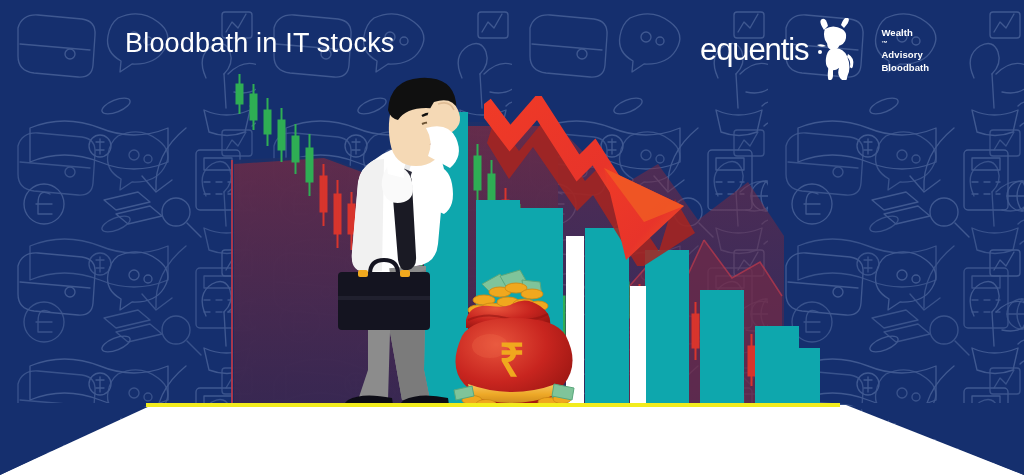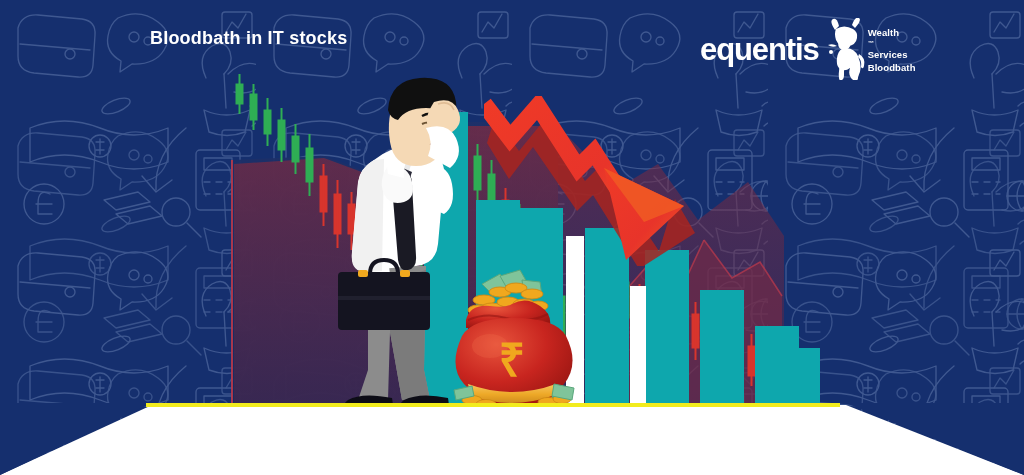--- a/index.html
+++ b/index.html
@@ -11,35 +11,35 @@
     width:1024px; height:475px;
     overflow:hidden;
     background:#152f6e;
   }
 
   
   .doodles { position:absolute; inset:0; opacity:.30; }
 
   
   #title {
-    position:absolute; left:150px; top:28px;
-    font-size:18px; font-weight:700; color:#ffffff;
+    position:absolute; left:125px; top:28px;
+    font-size:27px; font-weight:400; color:#ffffff;
     letter-spacing:.2px; white-space:nowrap;
   }
 
   
   #logo { position:absolute; left:700px; top:18px; display:flex; align-items:center; }
   #logo-word {
-    font-size:31px; font-weight:700; color:#fff;
+    font-size:31px; font-weight:400; color:#fff;
     letter-spacing:-1.1px; line-height:1;
   }
   #logo-bull { width:44px; height:62px; margin:0 2px 0 3px; }
   #logo-tag {
     font-size:9.5px; font-weight:700; color:#fff;
-    line-height:1.42; letter-spacing:.1px; padding-top:2px;
+    line-height:1.42; letter-spacing:.1px; padding-top:2px;margin-left:24px;
   }
   #logo-tag span { display:block; white-space:nowrap; }
   .tm { font-size:6px; vertical-align:super; }
 
   
   .scene { position:absolute; inset:0; }
 
   
   #ground-line {
     position:absolute; left:146px; top:403px;
@@ -445,18 +445,18 @@
         <path d="M6 27 q5 -2 9 1 q-5 2 -9 -1z"></path>
         <circle cx="9" cy="34" r="2"></circle>
       </g>
     </svg>
 
     <div id="logo-tag">
       <span>
           <span>Wealth</span>
           <span class="tm">™</span>
         </span>
-      <span>Services</span>
+      <span>Advisory</span>
       <span>Bloodbath</span>
     </div>
   </div>
 
 </div>
 
 </body></html>

